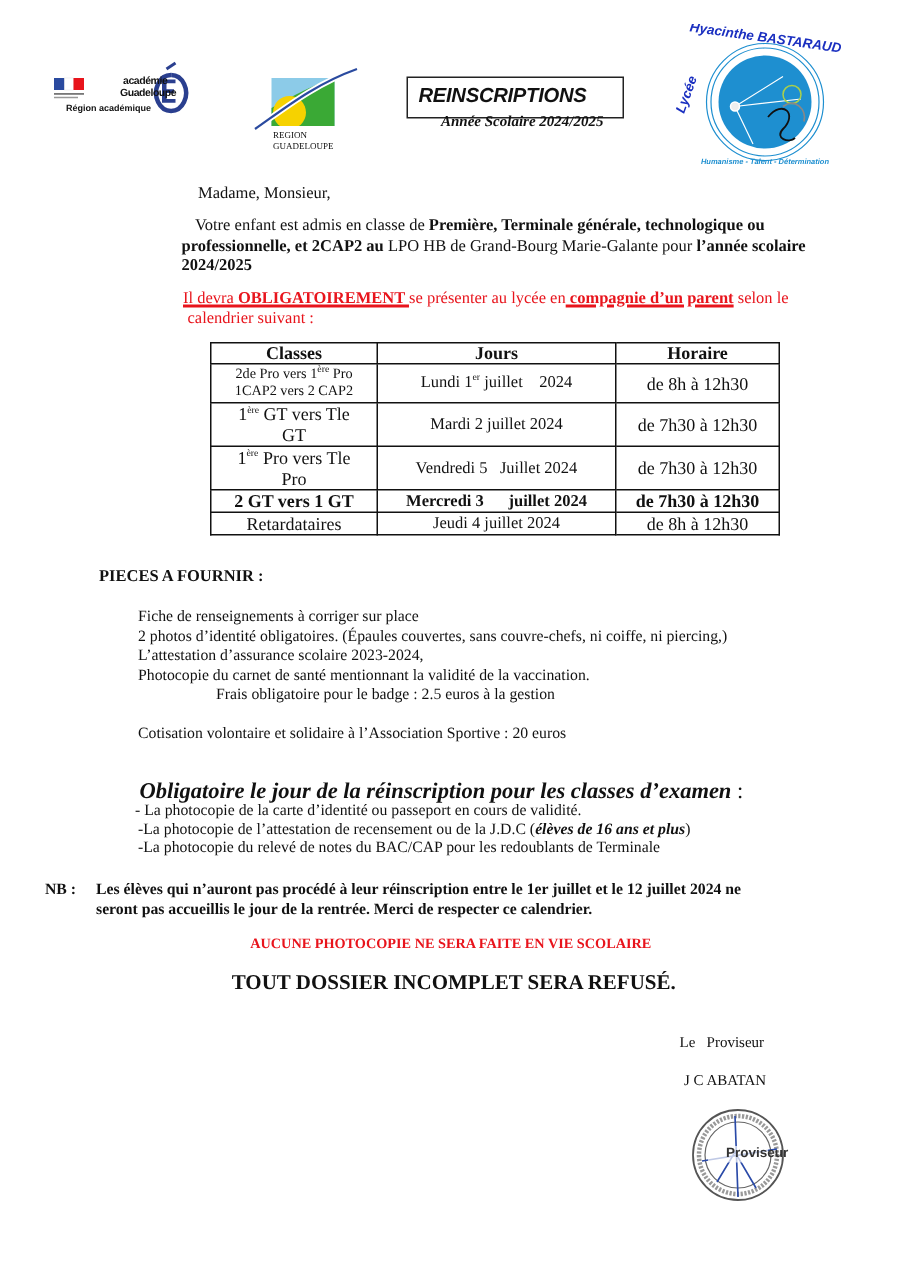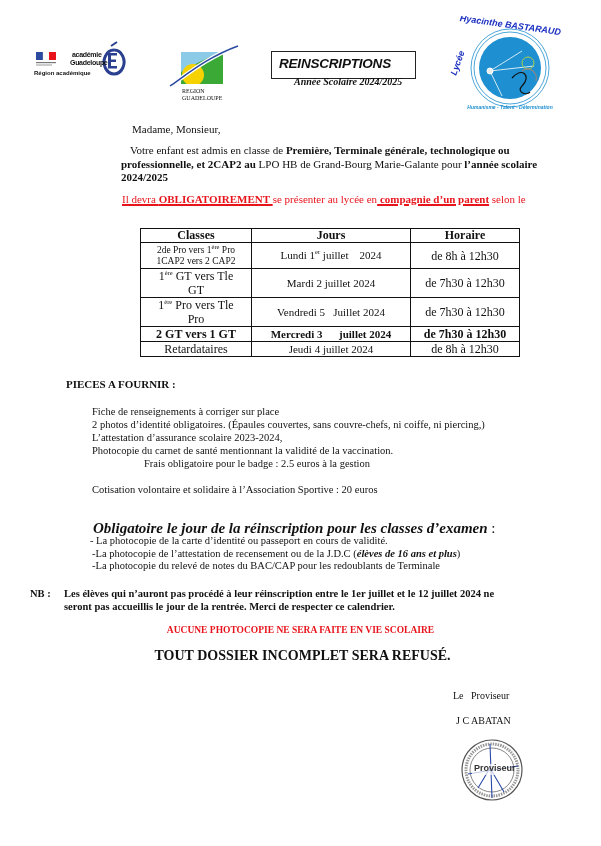--- a/index.html
+++ b/index.html
@@ -2,21 +2,21 @@
 <html><head>
 <meta charset="utf-8">
 <style>
   html, body { margin: 0; padding: 0; background: #ffffff; }
   body {
     width: 601px; height: 846px; position: relative; overflow: hidden;
     font-family: "Liberation Serif", "DejaVu Serif", serif; color: #111;
   }
   .abs { position: absolute; }
   .serif { font-family: "Liberation Serif", "DejaVu Serif", serif; }
-  .sans { font-family: "Liberation Sans", "DejaVu Sans", sans-serif; }
+  .sans { font-family: "Liberation Sans", "DejaVu Sans", sans-serif; margin-left: 10px; }
   b, .b { font-weight: bold; }
   .red { color: #e8141c; }
   u.thick { text-decoration: underline; text-decoration-thickness: 1.5px; text-underline-offset: 1px; }
 
   
   .title-box {
     left: 271px; top: 51px; width: 145px; height: 28px;
     border: 1px solid #222; box-sizing: border-box;
   }
   .title-box .t1 {
@@ -106,20 +106,21 @@
 <div class="abs p" style="left:132px;top:123px;">Madame, Monsieur,</div>
 
 <div class="abs p" style="left:121px;top:144px;line-height:13.5px;">
   <div><span style="padding-left:9px">Votre enfant est admis en classe de </span><b>Première, Terminale générale, technologique ou</b></div>
   <div><b>professionnelle, et 2CAP2 au</b><span> LPO HB de Grand-Bourg Marie-Galante pour </span><b>l’année scolaire</b></div>
   <div><b>2024/2025</b></div>
 </div>
 
 <div class="abs p red" style="left:122px;top:193px;line-height:13px;">
   <div><u class="thick"><span>Il devra </span><b>OBLIGATOIREMENT </b></u><span>se présenter au lycée en</span><u class="thick"><b> compagnie d’un parent</b></u><span> selon le</span></div>
+  <div style="padding-left:3px">calendrier suivant :</div>
 </div>
 
 <table class="sched">
   <tbody>
       <tr>
     <th class="c1">Classes</th>
     <th class="c2">Jours</th>
     <th>Horaire</th>
   </tr>
   <tr style="height:26px;">

